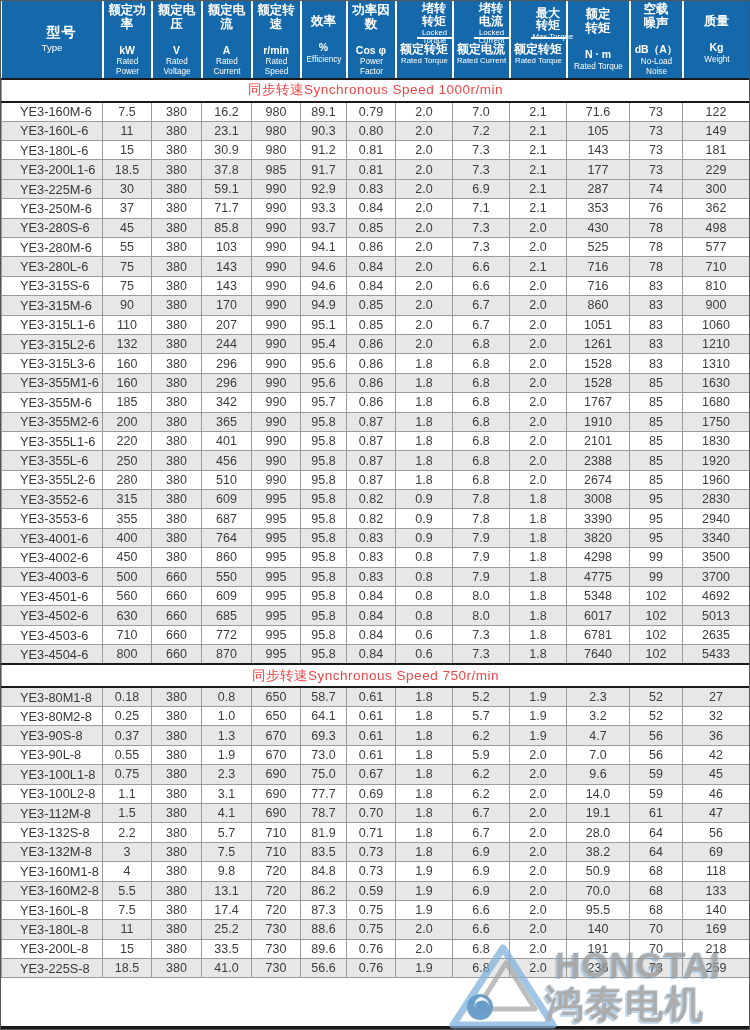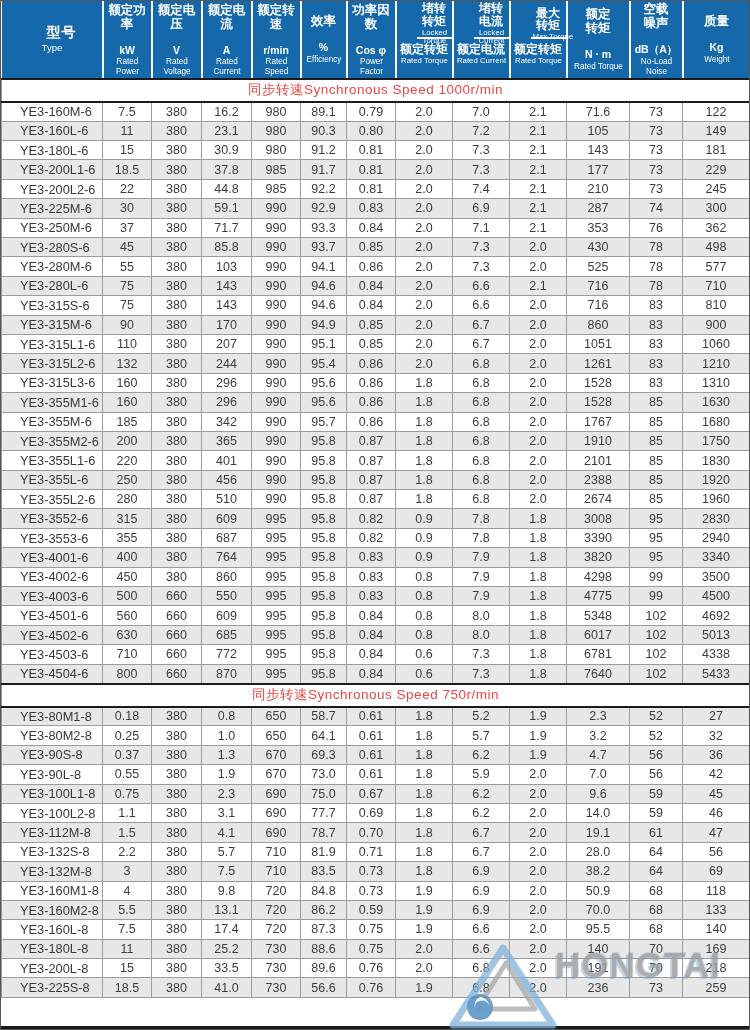--- a/index.html
+++ b/index.html
@@ -274,35 +274,20 @@
           <td>985</td>
           <td>91.7</td>
           <td>0.81</td>
           <td>2.0</td>
           <td>7.3</td>
           <td>2.1</td>
           <td>177</td>
           <td>73</td>
           <td>229</td>
         </tr>
-        <tr>
-          <td class="model">YE3-200L2-6</td>
-          <td>22</td>
-          <td>380</td>
-          <td>44.8</td>
-          <td>985</td>
-          <td>92.2</td>
-          <td>0.81</td>
-          <td>2.0</td>
-          <td>7.4</td>
-          <td>2.1</td>
-          <td>210</td>
-          <td>73</td>
-          <td>245</td>
-        </tr>
         <tr class="alt">
           <td class="model">YE3-225M-6</td>
           <td>30</td>
           <td>380</td>
           <td>59.1</td>
           <td>990</td>
           <td>92.9</td>
           <td>0.83</td>
           <td>2.0</td>
           <td>6.9</td>
@@ -602,21 +587,21 @@
           <td>660</td>
           <td>550</td>
           <td>995</td>
           <td>95.8</td>
           <td>0.83</td>
           <td>0.8</td>
           <td>7.9</td>
           <td>1.8</td>
           <td>4775</td>
           <td>99</td>
-          <td>4500</td>
+          <td>3700</td>
         </tr>
         <tr>
           <td class="model">YE3-4501-6</td>
           <td>560</td>
           <td>660</td>
           <td>609</td>
           <td>995</td>
           <td>95.8</td>
           <td>0.84</td>
           <td>0.8</td>
@@ -647,21 +632,21 @@
           <td>660</td>
           <td>772</td>
           <td>995</td>
           <td>95.8</td>
           <td>0.84</td>
           <td>0.6</td>
           <td>7.3</td>
           <td>1.8</td>
           <td>6781</td>
           <td>102</td>
-          <td>4338</td>
+          <td>2635</td>
         </tr>
         <tr class="alt">
           <td class="model">YE3-4504-6</td>
           <td>800</td>
           <td>660</td>
           <td>870</td>
           <td>995</td>
           <td>95.8</td>
           <td>0.84</td>
           <td>0.6</td>
@@ -903,14 +888,15 @@
   </table>
 
   <div class="watermark">
     <svg class="wm-logo" width="108" height="86" viewBox="0 0 108 86">
       <polygon points="54,5 104,82 4,82" fill="none" stroke="#7fb2dc" stroke-width="7" stroke-linejoin="round" opacity="0.9"></polygon>
       <polygon points="57,20 86,66 28,66" fill="none" stroke="#a6a6a6" stroke-width="5" stroke-linejoin="round" opacity="0.9"></polygon>
       <circle cx="31" cy="64" r="13" fill="#4286bd" opacity="0.95"></circle>
       <path d="M31 54 a10 10 0 0 1 9 13 a7 7 0 0 0 -9 -9 a5 5 0 0 0 -4 8 a8 8 0 0 1 4 -12" fill="#ffffff" opacity="0.9"></path>
     </svg>
     <div class="wm-en">HONGTAI</div>
+    <div class="wm-cn">鸿泰电机</div>
   </div>
 </div>
 
 </body></html>

